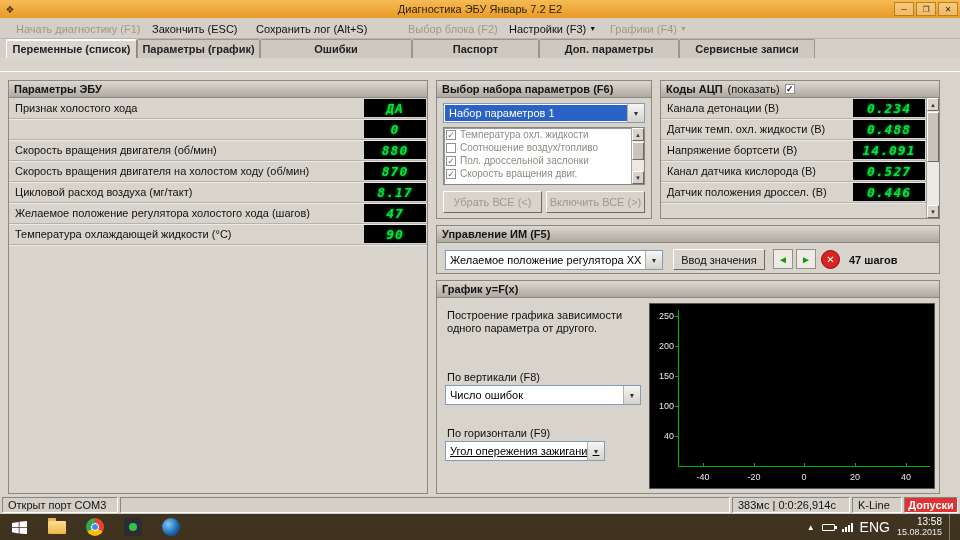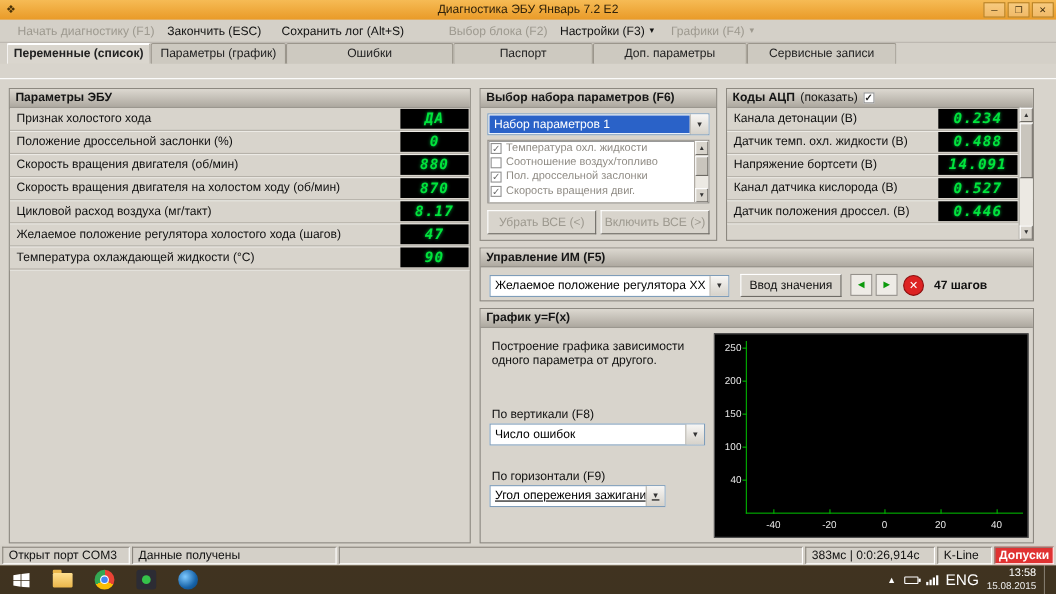--- a/index.html
+++ b/index.html
@@ -20,21 +20,21 @@
 
   
   .menubar { position:absolute; left:0; top:18px; right:0; height:21px; background:#d4d0c8; border-bottom:1px solid #b7b3ab; }
   .menu-item { position:absolute; top:0; height:21px; display:flex; align-items:center; font-size:11px; color:#111; padding:0 4px; }
   .menu-item.disabled { color:#9d998f; }
   .menu-arrow { font-size:7px; margin-left:3px; }
 
   
   .tabbar { position:absolute; left:0; top:39px; right:0; height:19px; background:#d4d0c8; display:flex; padding-left:6px; }
   .tab { height:19px; display:flex; align-items:center; justify-content:center; font-size:11px;
-    background:#cdc9c0; border:1px solid #9b968c; border-bottom:none; border-radius:2px 2px 0 0; color:#222; }
+    background:#cdc9c0; border:1px solid #9b968c; border-bottom:none; border-radius:2px 2px 0 0; color:#222;font-weight:bold; }
   .tab.active { background:#dad6ce; font-weight:bold; border-color:#fff #8c877d #dad6ce #fff; box-shadow:inset 0 1px 0 #fff; }
 
   
   .content { position:absolute; left:0; top:58px; right:0; height:438px; background:#d8d4cc; border-top:1px solid #fff;margin-top:13px; }
   .panel { position:absolute; background:#d8d4cc; border:1px solid #8c8880; }
   .panel-header { height:17px; background:linear-gradient(#dcd8d0,#aeA9a0); border-bottom:1px solid #8c8880;
     display:flex; align-items:center; padding:0 5px; font-size:11px; font-weight:bold; color:#141414; }
 
   
   .param-row { position:relative; height:21px; border-bottom:1px solid #b6b2aa; box-shadow:0 1px 0 #eceae5; }
@@ -159,21 +159,20 @@
 
     <div class="content">
 
       <div class="panel" style="left:8px; top:8px; width:420px; height:414px;">
         <div class="panel-header">Параметры ЭБУ</div>
         <div class="param-row">
           <span class="param-label">Признак холостого хода</span>
           <span class="lcd lcd-main">ДА</span>
         </div>
         <div class="param-row">
-          <span class="param-label">Положение дроссельной заслонки (%)</span>
           <span class="lcd lcd-main">0</span>
         </div>
         <div class="param-row">
           <span class="param-label">Скорость вращения двигателя (об/мин)</span>
           <span class="lcd lcd-main">880</span>
         </div>
         <div class="param-row">
           <span class="param-label">Скорость вращения двигателя на холостом ходу (об/мин)</span>
           <span class="lcd lcd-main">870</span>
         </div>
@@ -310,21 +309,20 @@
           <span class="xtick" style="left:104px; top:168px;">-20</span>
           <span class="xtick" style="left:154px; top:168px;">0</span>
           <span class="xtick" style="left:205px; top:168px;">20</span>
           <span class="xtick" style="left:256px; top:168px;">40</span>
         </div>
       </div>
     </div>
 
     <div class="statusbar">
       <span class="status-cell" style="width:116px;">Открыт порт COM3</span>
-      <span class="status-cell" style="width:186px;">Данные получены</span>
       <span class="status-cell" style="flex:1;"></span>
       <span class="status-cell" style="width:118px;">383мс | 0:0:26,914с</span>
       <span class="status-cell" style="width:50px;">K-Line</span>
       <span class="status-cell status-red" style="width:54px; margin-right:2px;">Допуски</span>
     </div>
   </div>
 
   <div class="taskbar">
     <div class="start-button">
       <svg width="15" height="13" viewBox="0 0 15 13">

